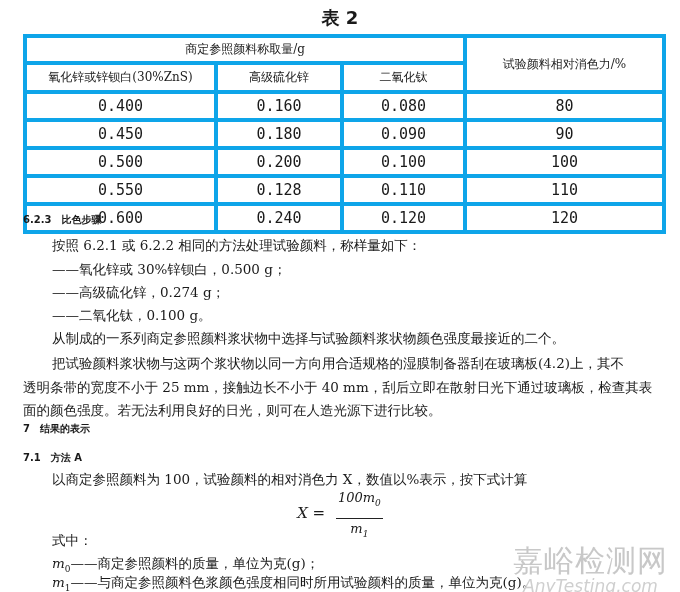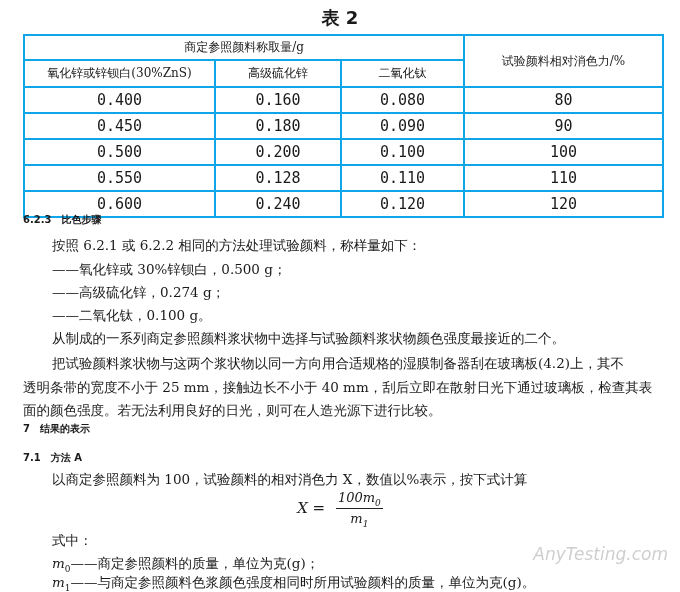--- a/index.html
+++ b/index.html
@@ -3,30 +3,30 @@
 <meta charset="utf-8">
 <style>
   html, body { margin: 0; padding: 0; background: #ffffff; }
   body { width: 680px; height: 592px; position: relative; overflow: hidden;
          font-family: "DejaVu Serif", "Liberation Serif", serif; color: #1a1a1a; }
   .abs { position: absolute; white-space: nowrap; }
   .caption { left: 0; width: 680px; top: 6px; text-align: center; font-size: 18px; font-weight: bold;
              font-family: "DejaVu Sans", "Liberation Sans", sans-serif; }
   table.t2 { position: absolute; left: 23px; top: 34px; width: 639px; border-collapse: collapse;
              font-size: 12px; table-layout: fixed; }
-  table.t2 td { border: 2px solid #0ea5e9; text-align: center; padding: 0; }
+  table.t2 td { border: 4px solid #0ea5e9; text-align: center; padding: 0; }
   table.t2 .h1 td { height: 23px; }
   table.t2 .h2 td { height: 25px; }
   table.t2 .dr td { height: 24px; font-family: "DejaVu Sans Mono", "Liberation Mono", monospace; font-size: 15px; }
   table.t2 { border: 1.5px solid #111; }
   .sec { font-weight: bold; font-size: 10px; font-family: "DejaVu Sans", "Liberation Sans", sans-serif; }
   .p { font-size: 13.5px; }
   .formula { left: 0; width: 680px; text-align: center; top: 490px; font-size: 15px; font-style: italic; }
   .frac { display: inline-block; vertical-align: middle; text-align: center; margin-left: 6px; }
-  .frac .num { display: block; border-bottom: 1px solid #222; padding: 0 2px 0; font-size: 13px; }
+  .frac .num { display: block; border-bottom: 1px solid #222; padding: 0 2px 10px; font-size: 13px; }
   .frac .den { display: block; padding-top: 2px; font-size: 13px; }
   sub { font-size: 9px; }
   .watermark { right: 12px; top: 545px; text-align: center; color: #c8c8c8; }
   .wm-cn { font-size: 30px; font-family: "DejaVu Sans", "Liberation Sans", sans-serif; letter-spacing: 1px; display: block; line-height: 32px; }
   .wm-en { font-size: 17px; font-style: italic; font-family: "DejaVu Sans", "Liberation Sans", sans-serif; display: block; line-height: 18px; color: #cfcfcf; }
 </style>
 </head>
 <body>
 
 <div class="abs caption">表 2</div>
@@ -105,14 +105,15 @@
 
 <div class="abs p" style="left:52px; top:532px;">式中：</div>
 <div class="abs p" style="left:52px; top:555px;">
   <i>m</i><sub>0</sub><span>——商定参照颜料的质量，单位为克(g)；</span>
 </div>
 <div class="abs p" style="left:52px; top:574px;">
   <i>m</i><sub>1</sub><span>——与商定参照颜料色浆颜色强度相同时所用试验颜料的质量，单位为克(g)。</span>
 </div>
 
 <div class="abs watermark">
+  <span class="wm-cn">嘉峪检测网</span>
   <span class="wm-en">AnyTesting.com</span>
 </div>
 
 </body></html>

